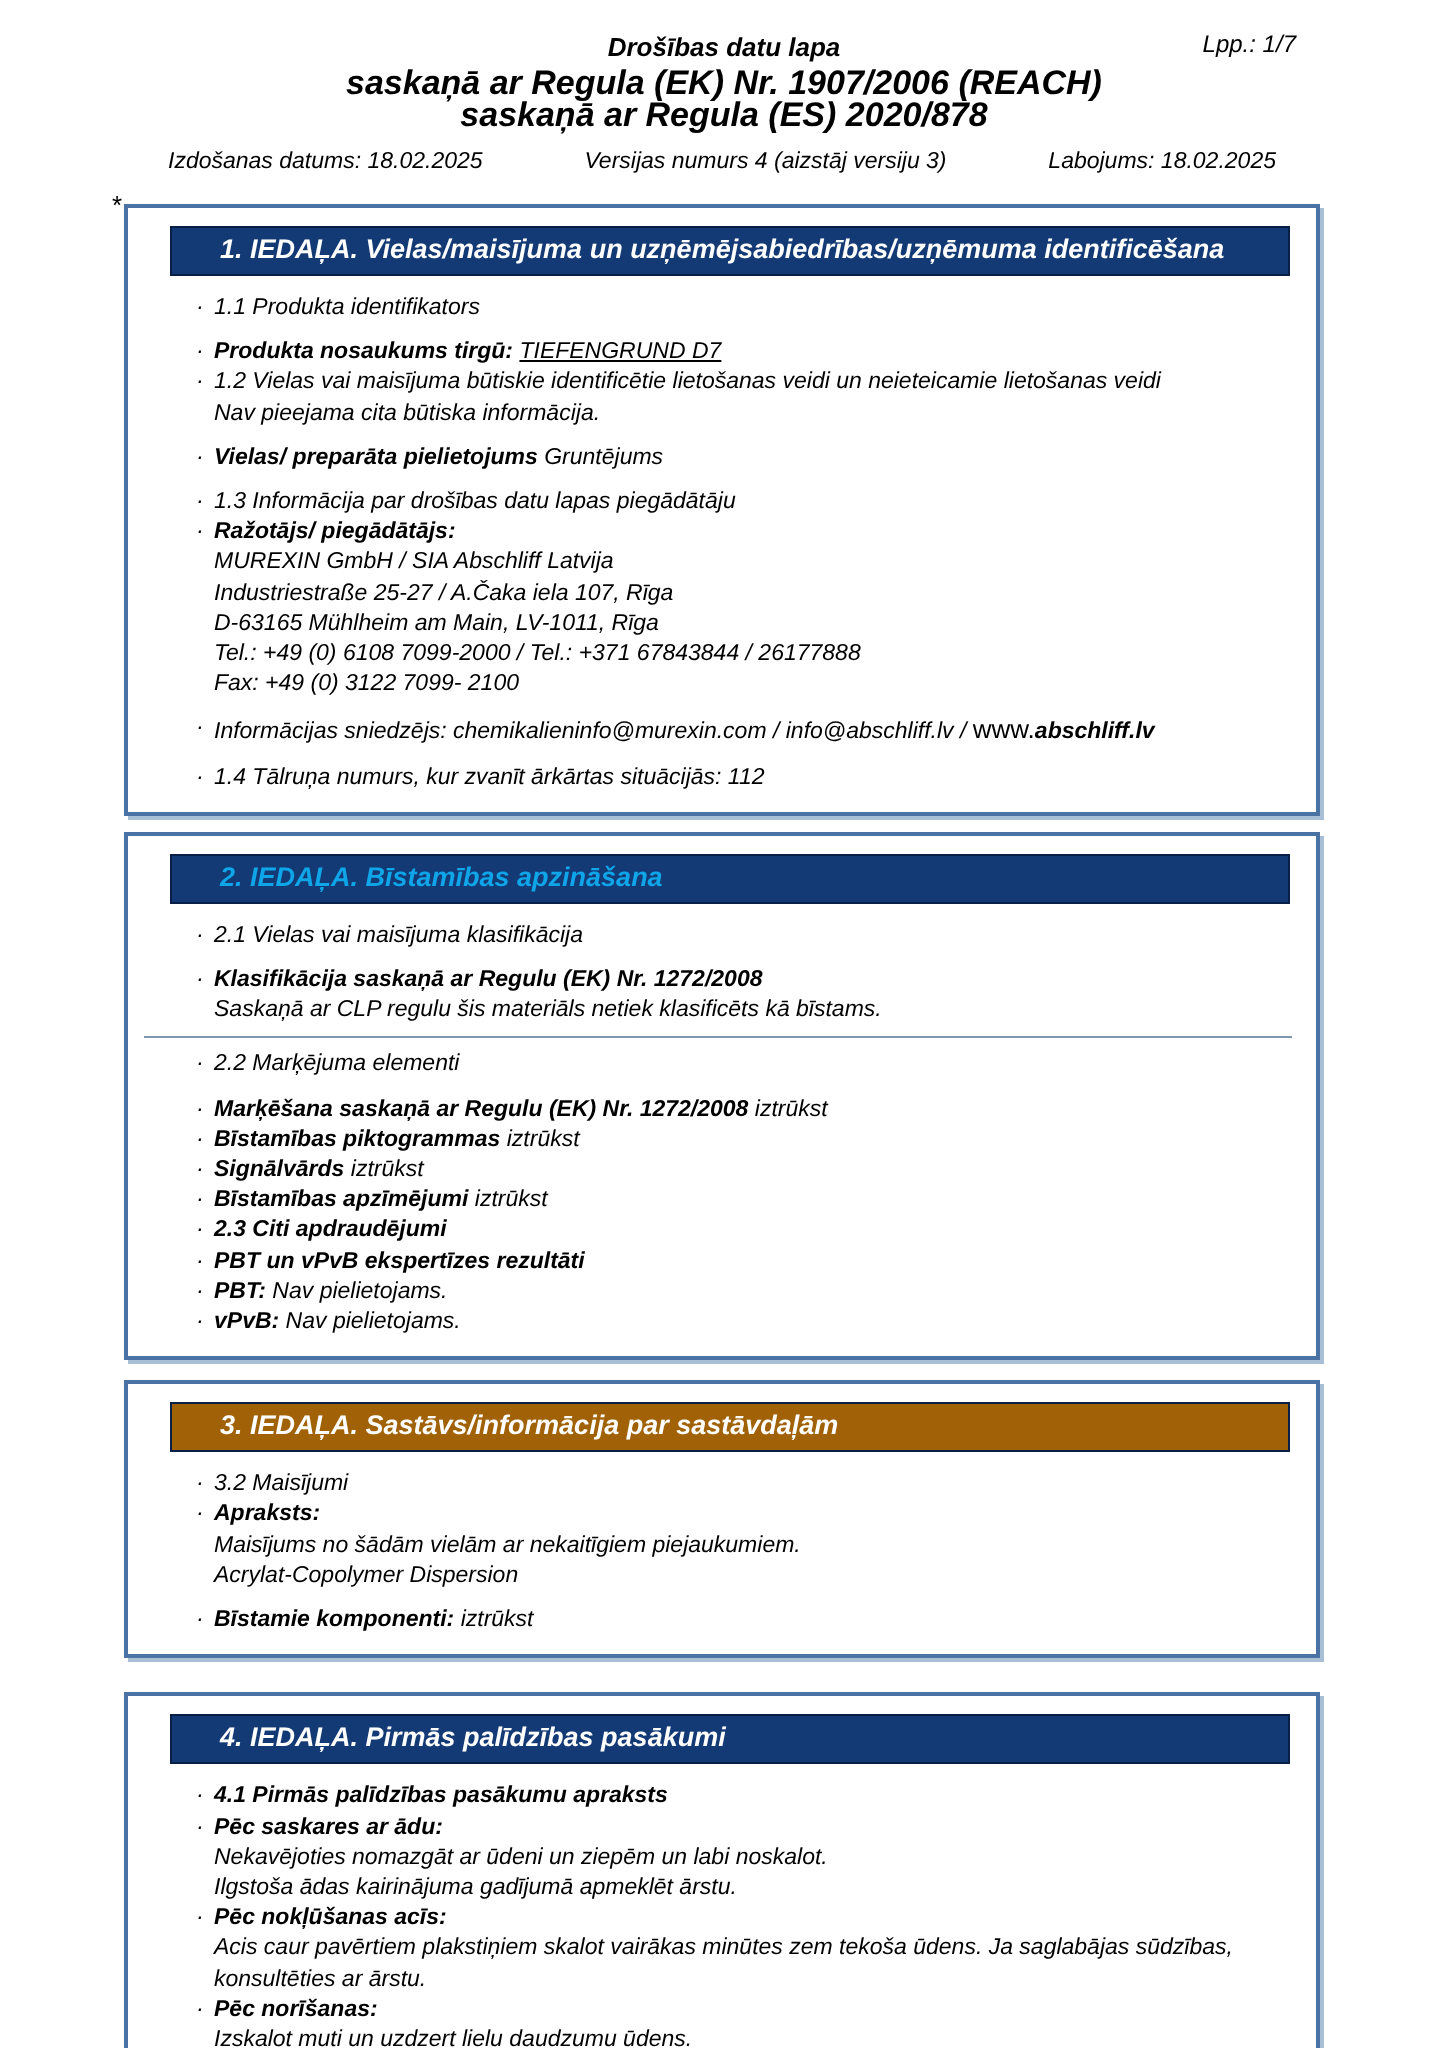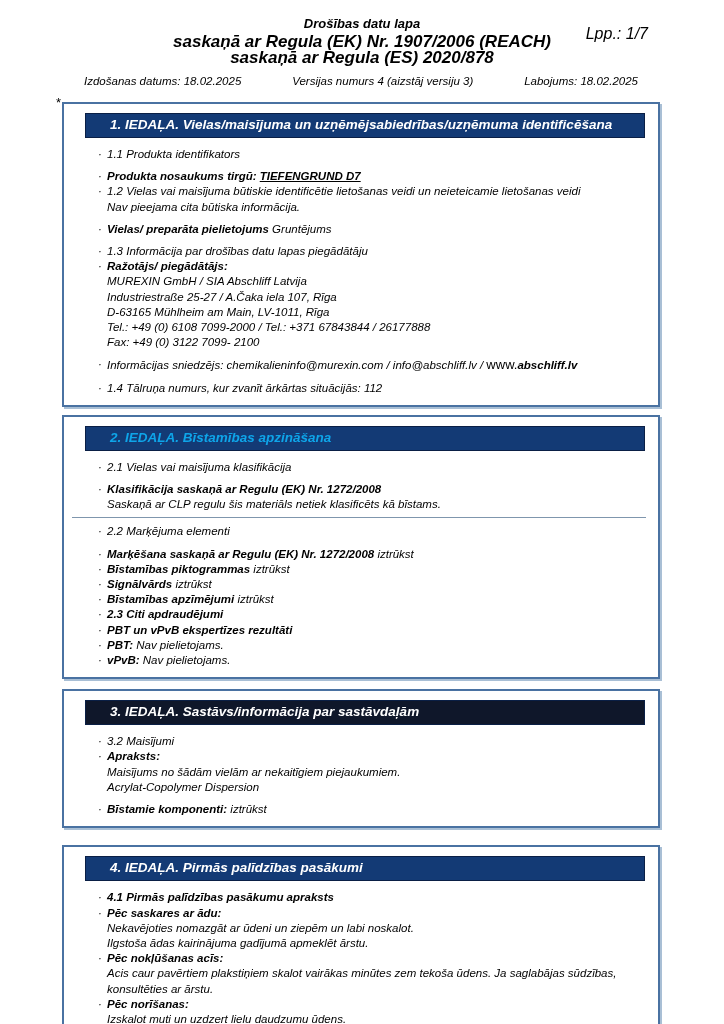--- a/index.html
+++ b/index.html
@@ -7,21 +7,21 @@
     width:724px;height:1024px;background:#ffffff;color:#000;
     font-family:"Liberation Sans",sans-serif;font-style:italic;
     -webkit-font-smoothing:antialiased;
   }
   .doc{position:relative;width:724px;height:1024px;overflow:hidden;background:#fff;}
 
   
   .header{text-align:center;padding-top:14px;}
   .title{font-size:13px;font-weight:bold;line-height:20px;}
   .sub{font-size:17px;font-weight:bold;line-height:16px;}
-  .page-label{position:absolute;top:25px;right:76px;font-size:16px;}
+  .page-label{position:absolute;top:15px;right:76px;font-size:12px;}
   .meta-row{display:flex;justify-content:space-between;align-items:baseline;
     padding:0 86px 0 84px;font-size:11.5px;margin-top:9px;}
 
   
   .asterisk{position:absolute;left:56px;top:95px;font-size:13px;font-style:normal;}
 
   
   .content{margin:15px 62px 0 62px;width:598px;box-sizing:border-box;}
   .section-box{
     border:2px solid #4a72a2;box-shadow:2px 2px 0 #a9bfd5;background:#fff;
@@ -35,21 +35,21 @@
     padding:3px 6px 4px 24px;
   }
   .line{font-size:11.5px;line-height:15.2px;padding-left:43px;padding-right:16px;position:relative;}
   .bullet{position:absolute;left:34px;top:0;}
   .gap{margin-top:7px;}
   .divider{border-top:1px solid #7f96ad;margin:5px 12px 6px 8px;}
 
   
   .n{}
   .b{font-weight:bold;}
-  .bu{font-weight:bold;text-decoration:underline;}
+  .bu{font-weight:normal;text-decoration:underline;}
   .r{font-style:normal;font-size:13px;}
 </style>
 </head>
 <body>
 
 <div class="doc">
 
   <div class="page-label">Lpp.: 1/7</div>
 
   <div class="header">
@@ -94,21 +94,21 @@
         <div class="line gap"><span class="bullet">·</span><span class="b">Marķēšana saskaņā ar Regulu  (EK) Nr. 1272/2008</span><span class="n"> iztrūkst</span></div>
         <div class="line"><span class="bullet">·</span><span class="b">Bīstamības piktogrammas</span><span class="n"> iztrūkst</span></div>
         <div class="line"><span class="bullet">·</span><span class="b">Signālvārds</span><span class="n"> iztrūkst</span></div>
         <div class="line"><span class="bullet">·</span><span class="b">Bīstamības apzīmējumi</span><span class="n"> iztrūkst</span></div>
         <div class="line"><span class="bullet">·</span><span class="b">2.3 Citi apdraudējumi</span></div>
         <div class="line"><span class="bullet">·</span><span class="b">PBT un vPvB ekspertīzes rezultāti</span></div>
         <div class="line"><span class="bullet">·</span><span class="b">PBT:</span><span class="n"> Nav pielietojams.</span></div>
         <div class="line"><span class="bullet">·</span><span class="b">vPvB:</span><span class="n"> Nav pielietojams.</span></div>
       </div>
       <div class="section-box">
-        <div class="section-bar" style="background: #0f172a; color: rgb(255, 255, 255);">3. IEDAĻA. Sastāvs/informācija par sastāvdaļām</div>
+        <div class="section-bar" style="background: #a16207; color: rgb(255, 255, 255);">3. IEDAĻA. Sastāvs/informācija par sastāvdaļām</div>
         <div class="line"><span class="bullet">·</span><span class="n">3.2 Maisījumi</span></div>
         <div class="line"><span class="bullet">·</span><span class="b">Apraksts:</span></div>
         <div class="line"><span class="n">Maisījums no šādām vielām ar nekaitīgiem piejaukumiem.</span></div>
         <div class="line"><span class="n">Acrylat-Copolymer Dispersion</span></div>
         <div class="line gap"><span class="bullet">·</span><span class="b">Bīstamie komponenti:</span><span class="n"> iztrūkst</span></div>
       </div>
       <div class="section-box">
         <div class="section-bar" style="background: rgb(19, 58, 117); color: rgb(255, 255, 255);">4. IEDAĻA. Pirmās palīdzības pasākumi</div>
         <div class="line"><span class="bullet">·</span><span class="b">4.1 Pirmās palīdzības pasākumu apraksts</span></div>
         <div class="line"><span class="bullet">·</span><span class="b">Pēc saskares ar ādu:</span></div>

